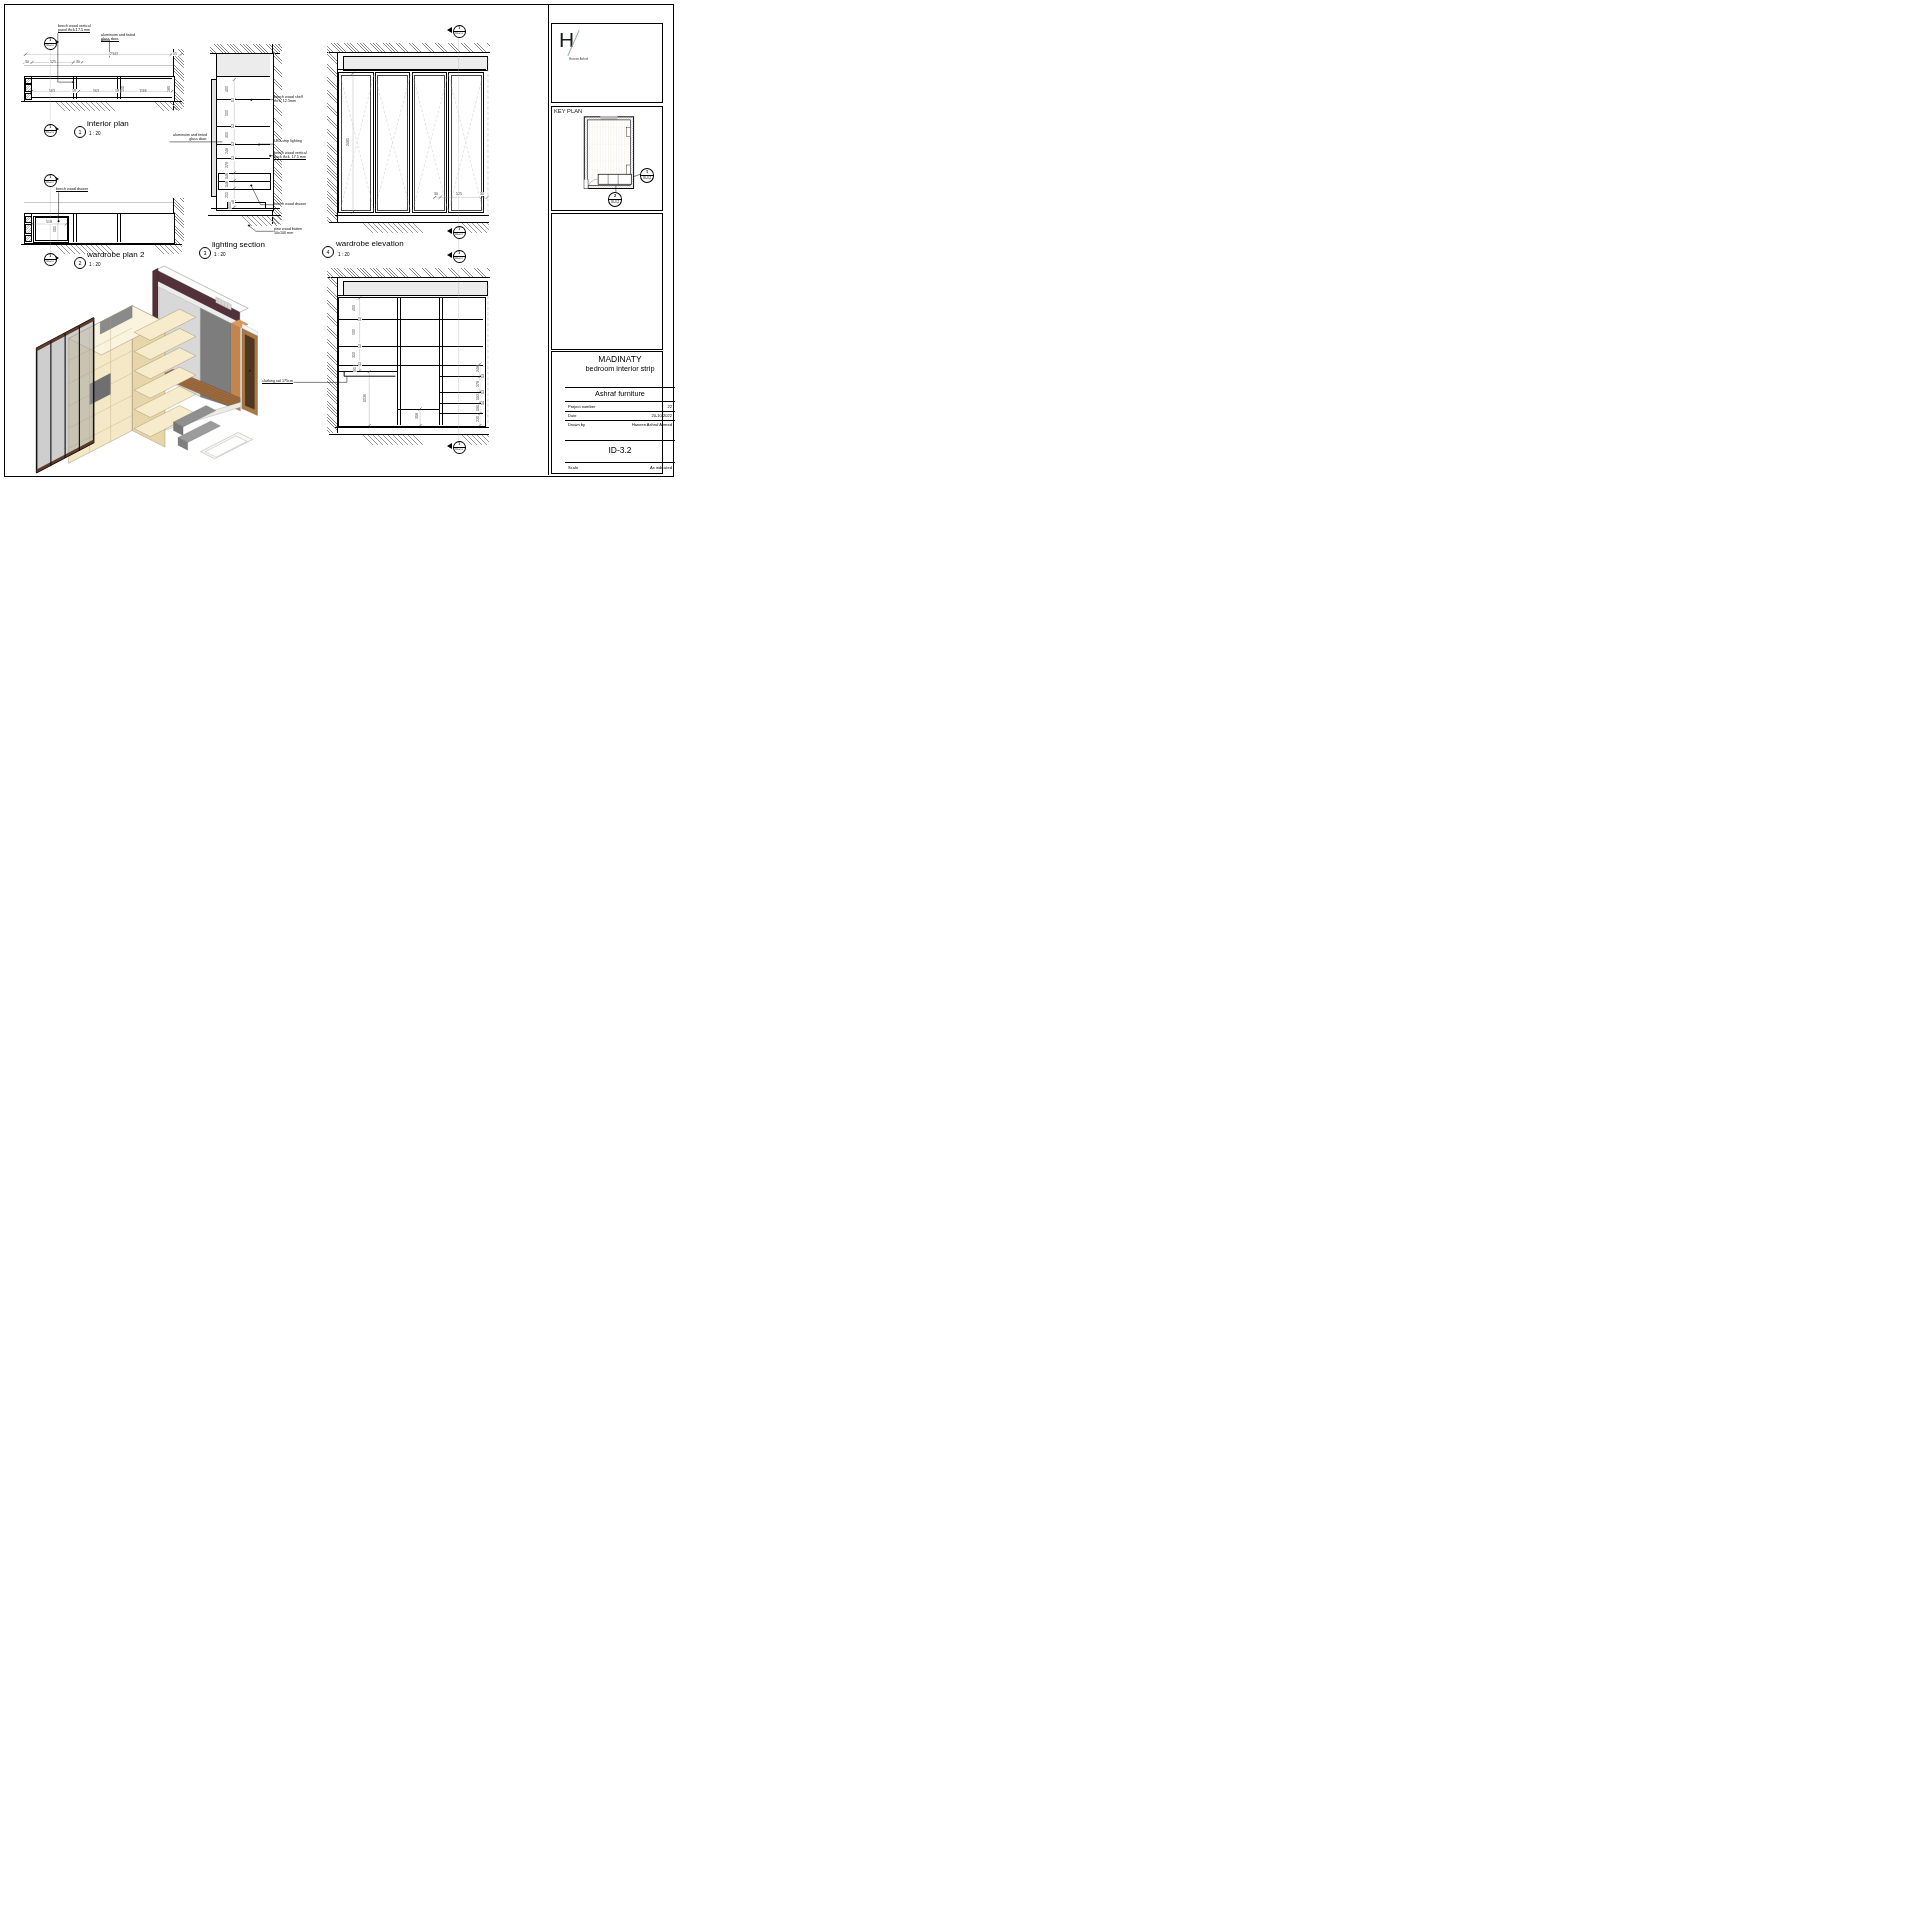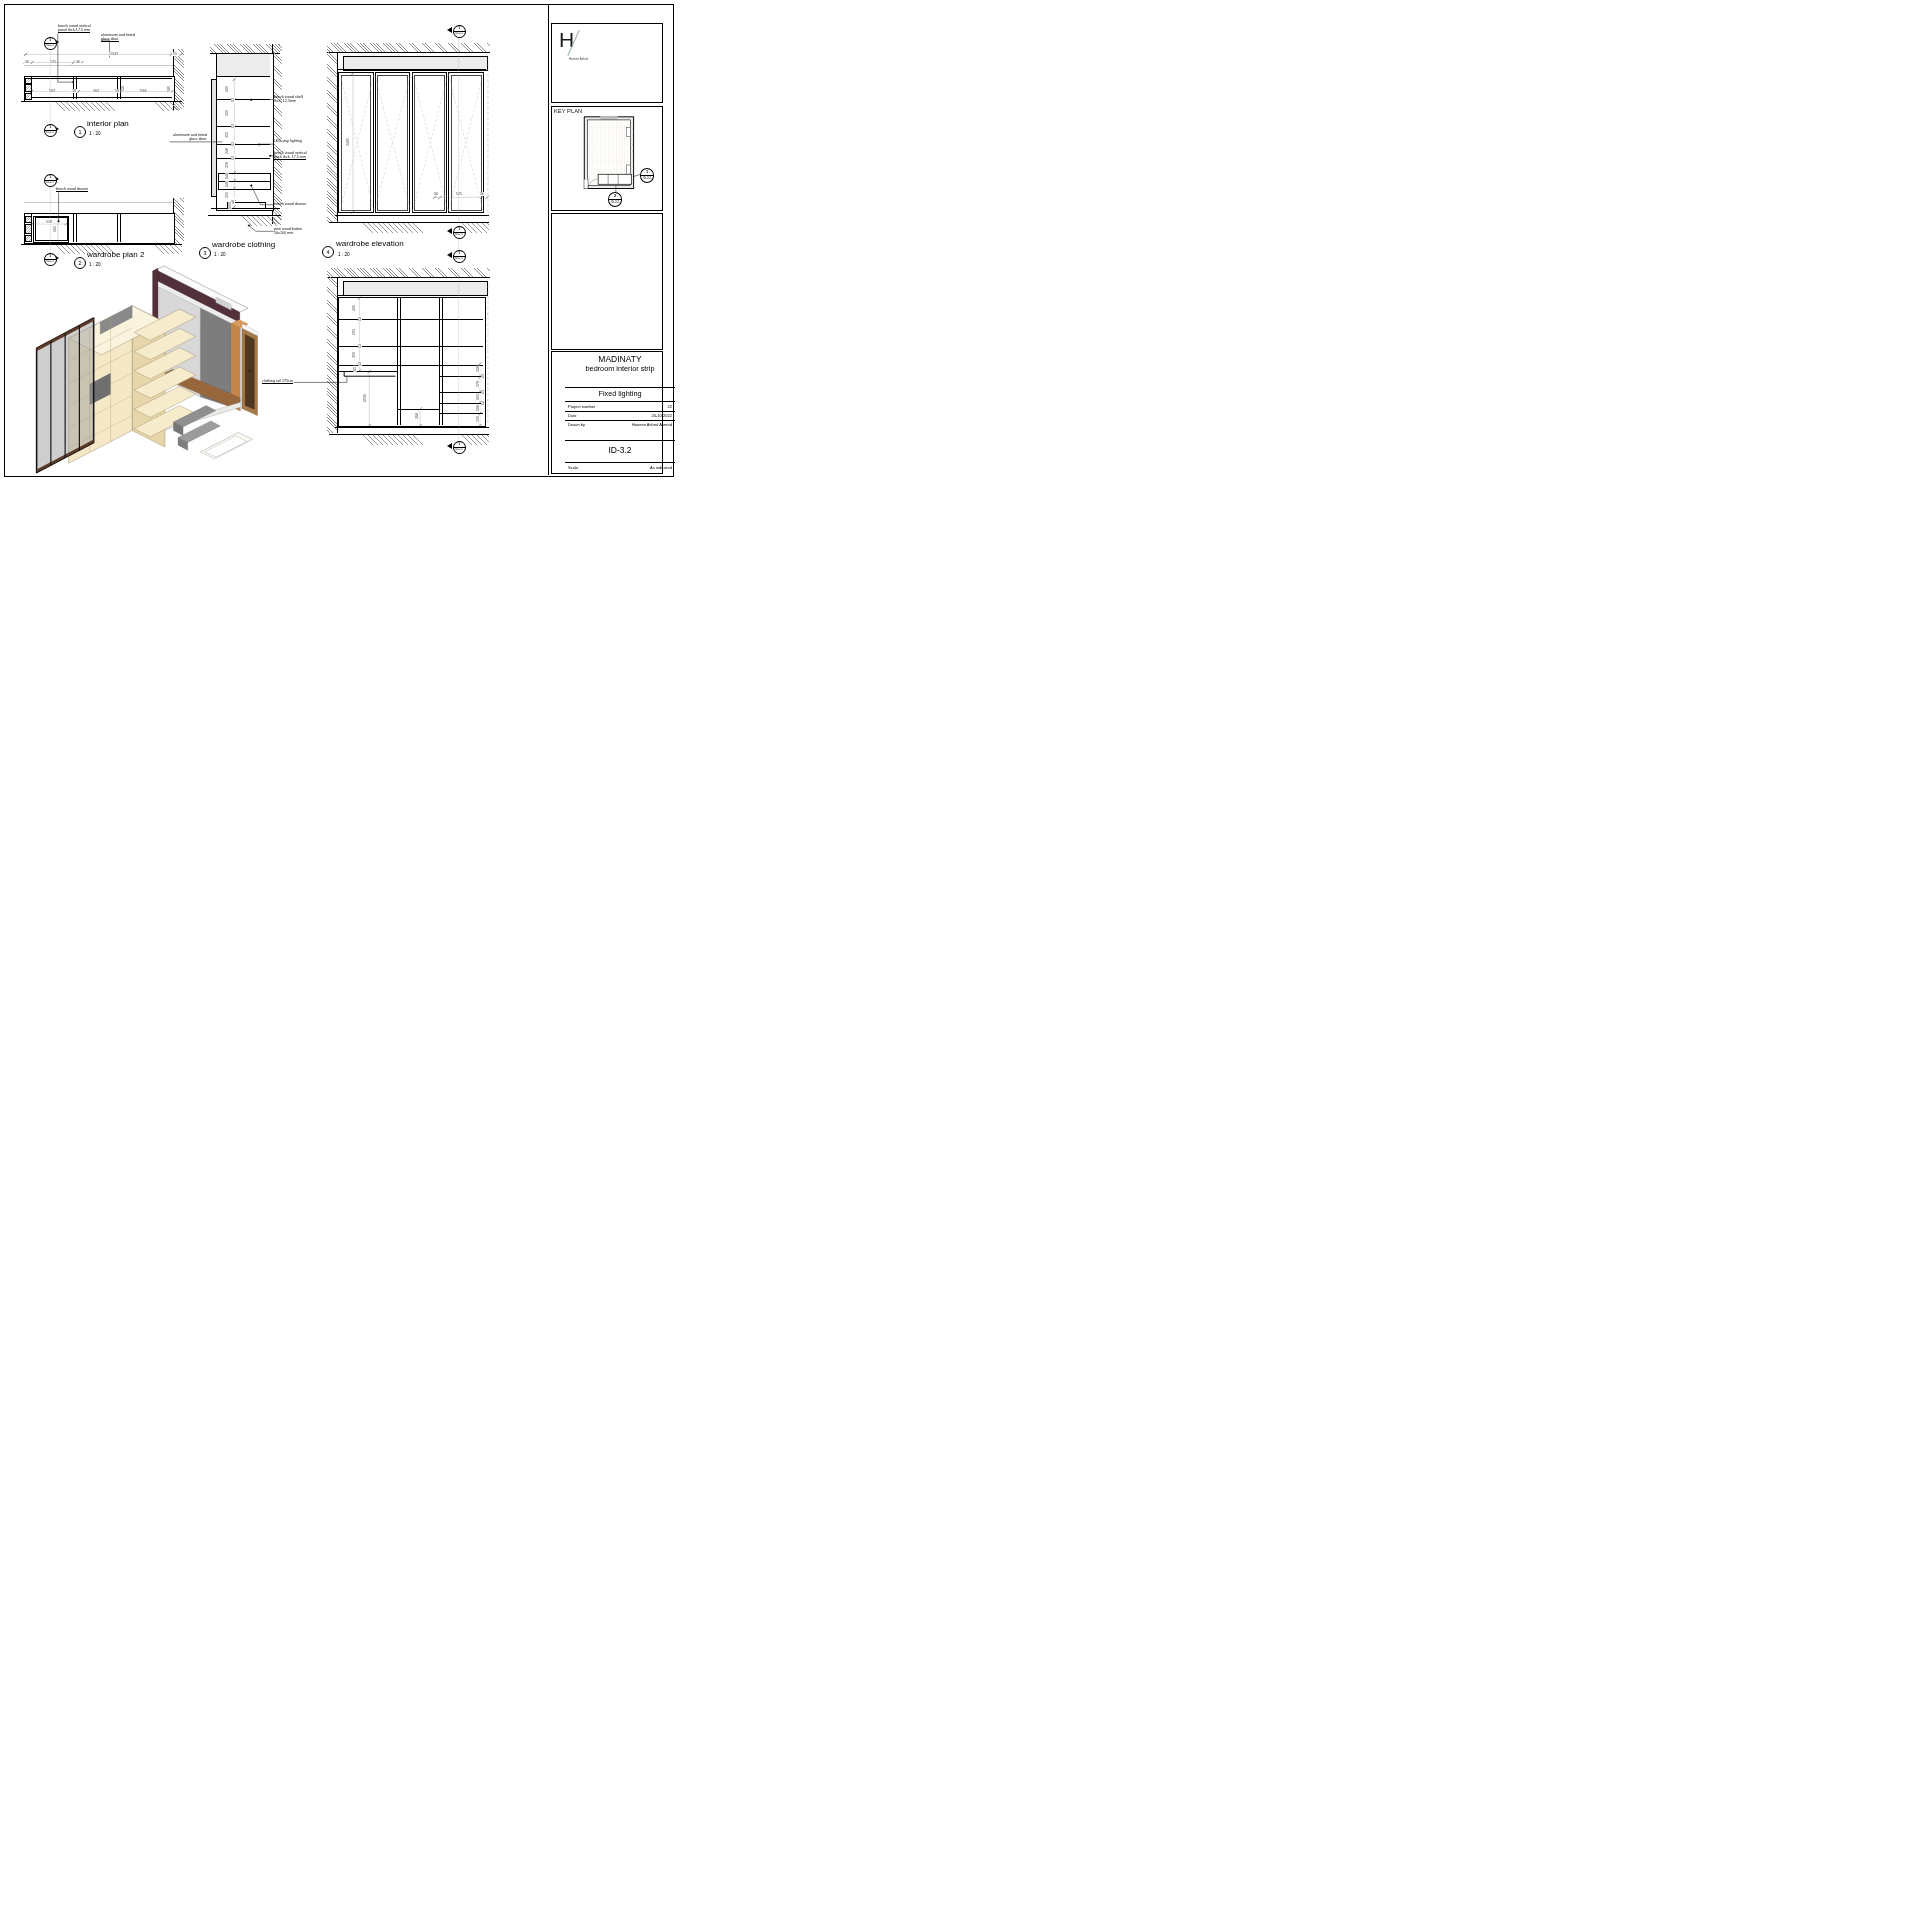--- a/index.html
+++ b/index.html
@@ -185,21 +185,21 @@
   </div>
   <div class="lbl" style="left:274px;top:202px;">
     <span>beech wood drawer</span>
   </div>
   <div class="lbl" style="left:274px;top:227px;">
     <span>pine wood batten</span><br>
     <span>50x100 mm</span>
   </div>
 
   <div class="vnum" style="left:199px;top:247px;">3</div>
-  <div class="vtitle" style="left:212px;top:240px;">wardrobe clothing</div>
+  <div class="vtitle" style="left:212px;top:240px;">lighting section</div>
   <div class="vscale" style="left:214px;top:252px;">1 : 20</div>
 
   <div class="abs hatchA" style="left:327px;top:43px;width:163px;height:9.2px;border-bottom:1px solid #000;z-index:1;"></div>
   <div class="abs hatchA" style="left:327px;top:52px;width:10px;height:171px;border-right:1px solid #000;z-index:1;"></div>
   <div class="abs" style="left:343px;top:56px;width:143px;height:13px;background:#ececec;border:0.6px solid #000;z-index:1;"></div>
   <div class="blkline" style="left:337px;top:69px;width:149px;height:0.8px;"></div>
   <div class="abs" style="left:338px;top:72px;width:146px;height:141px;z-index:1;display:flex;gap:1.2px;">
     <div class="doorpanel" style="flex:1;">
         <div class="inner"></div>
       </div>
@@ -315,21 +315,21 @@
   </div>
 
   <div class="panelbox" style="left:551px;top:213px;width:110px;height:135px;"></div>
 
   <div class="panelbox" style="left:551px;top:351px;width:110px;height:121px;">
     <div class="tb-row" style="top:0;height:35px;">
       <div style="text-align:center;font-size:8.5px;margin-top:2.3px;">MADINATY</div>
       <div style="text-align:center;font-size:7.3px;line-height:1.15;margin-top:0.8px;padding:0 15.4px;white-space:normal;">bedroom interior strip</div>
     </div>
     <div class="tb-row" style="top:35px;height:14.3px;">
-      <div style="text-align:center;font-size:7.3px;margin-top:2.3px;">Fixed lighting</div>
+      <div style="text-align:center;font-size:7.3px;margin-top:2.3px;">Ashraf furniture</div>
     </div>
     <div class="tb-row" style="top:50px;height:9.2px;">
       <span class="tb-lab" style="top:1.9px;">Project number</span>
       <span class="tb-val" style="top:1.9px;">22</span>
     </div>
     <div class="tb-row" style="top:59px;height:9.2px;">
       <span class="tb-lab" style="top:1.9px;">Date</span>
       <span class="tb-val" style="top:1.9px;">20-10-2022</span>
     </div>
     <div class="tb-row" style="top:68px;height:20px;">

